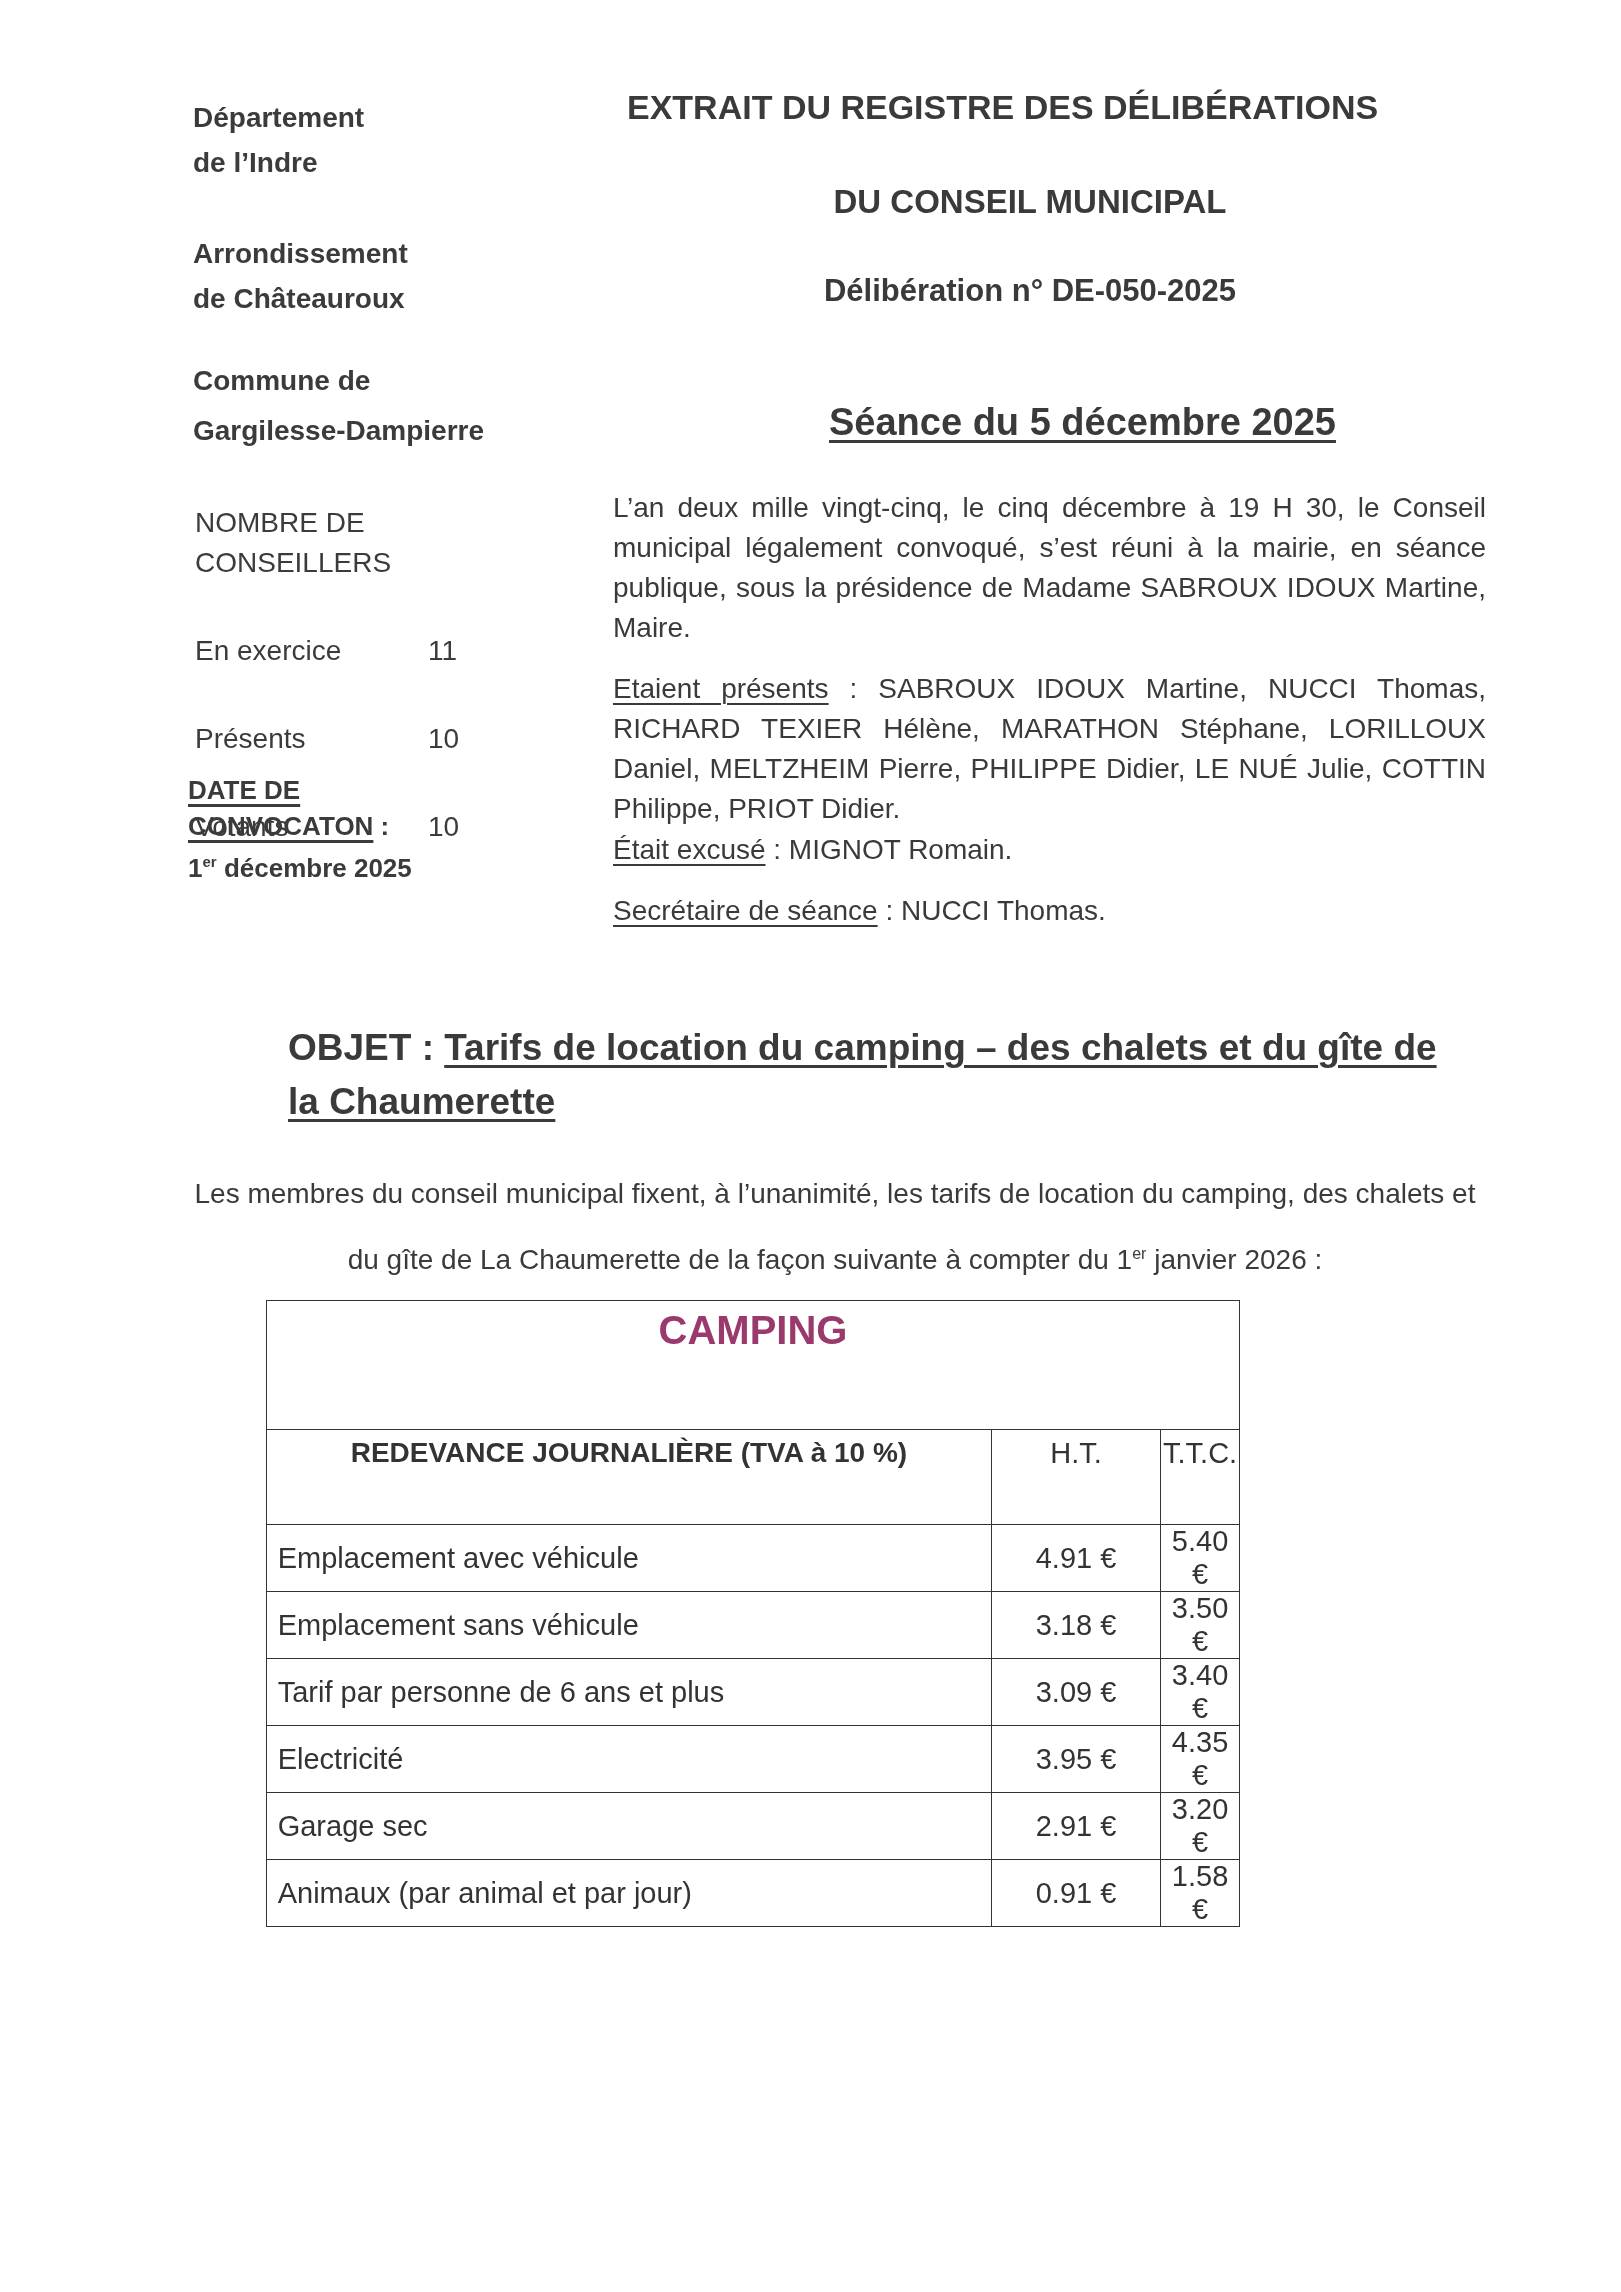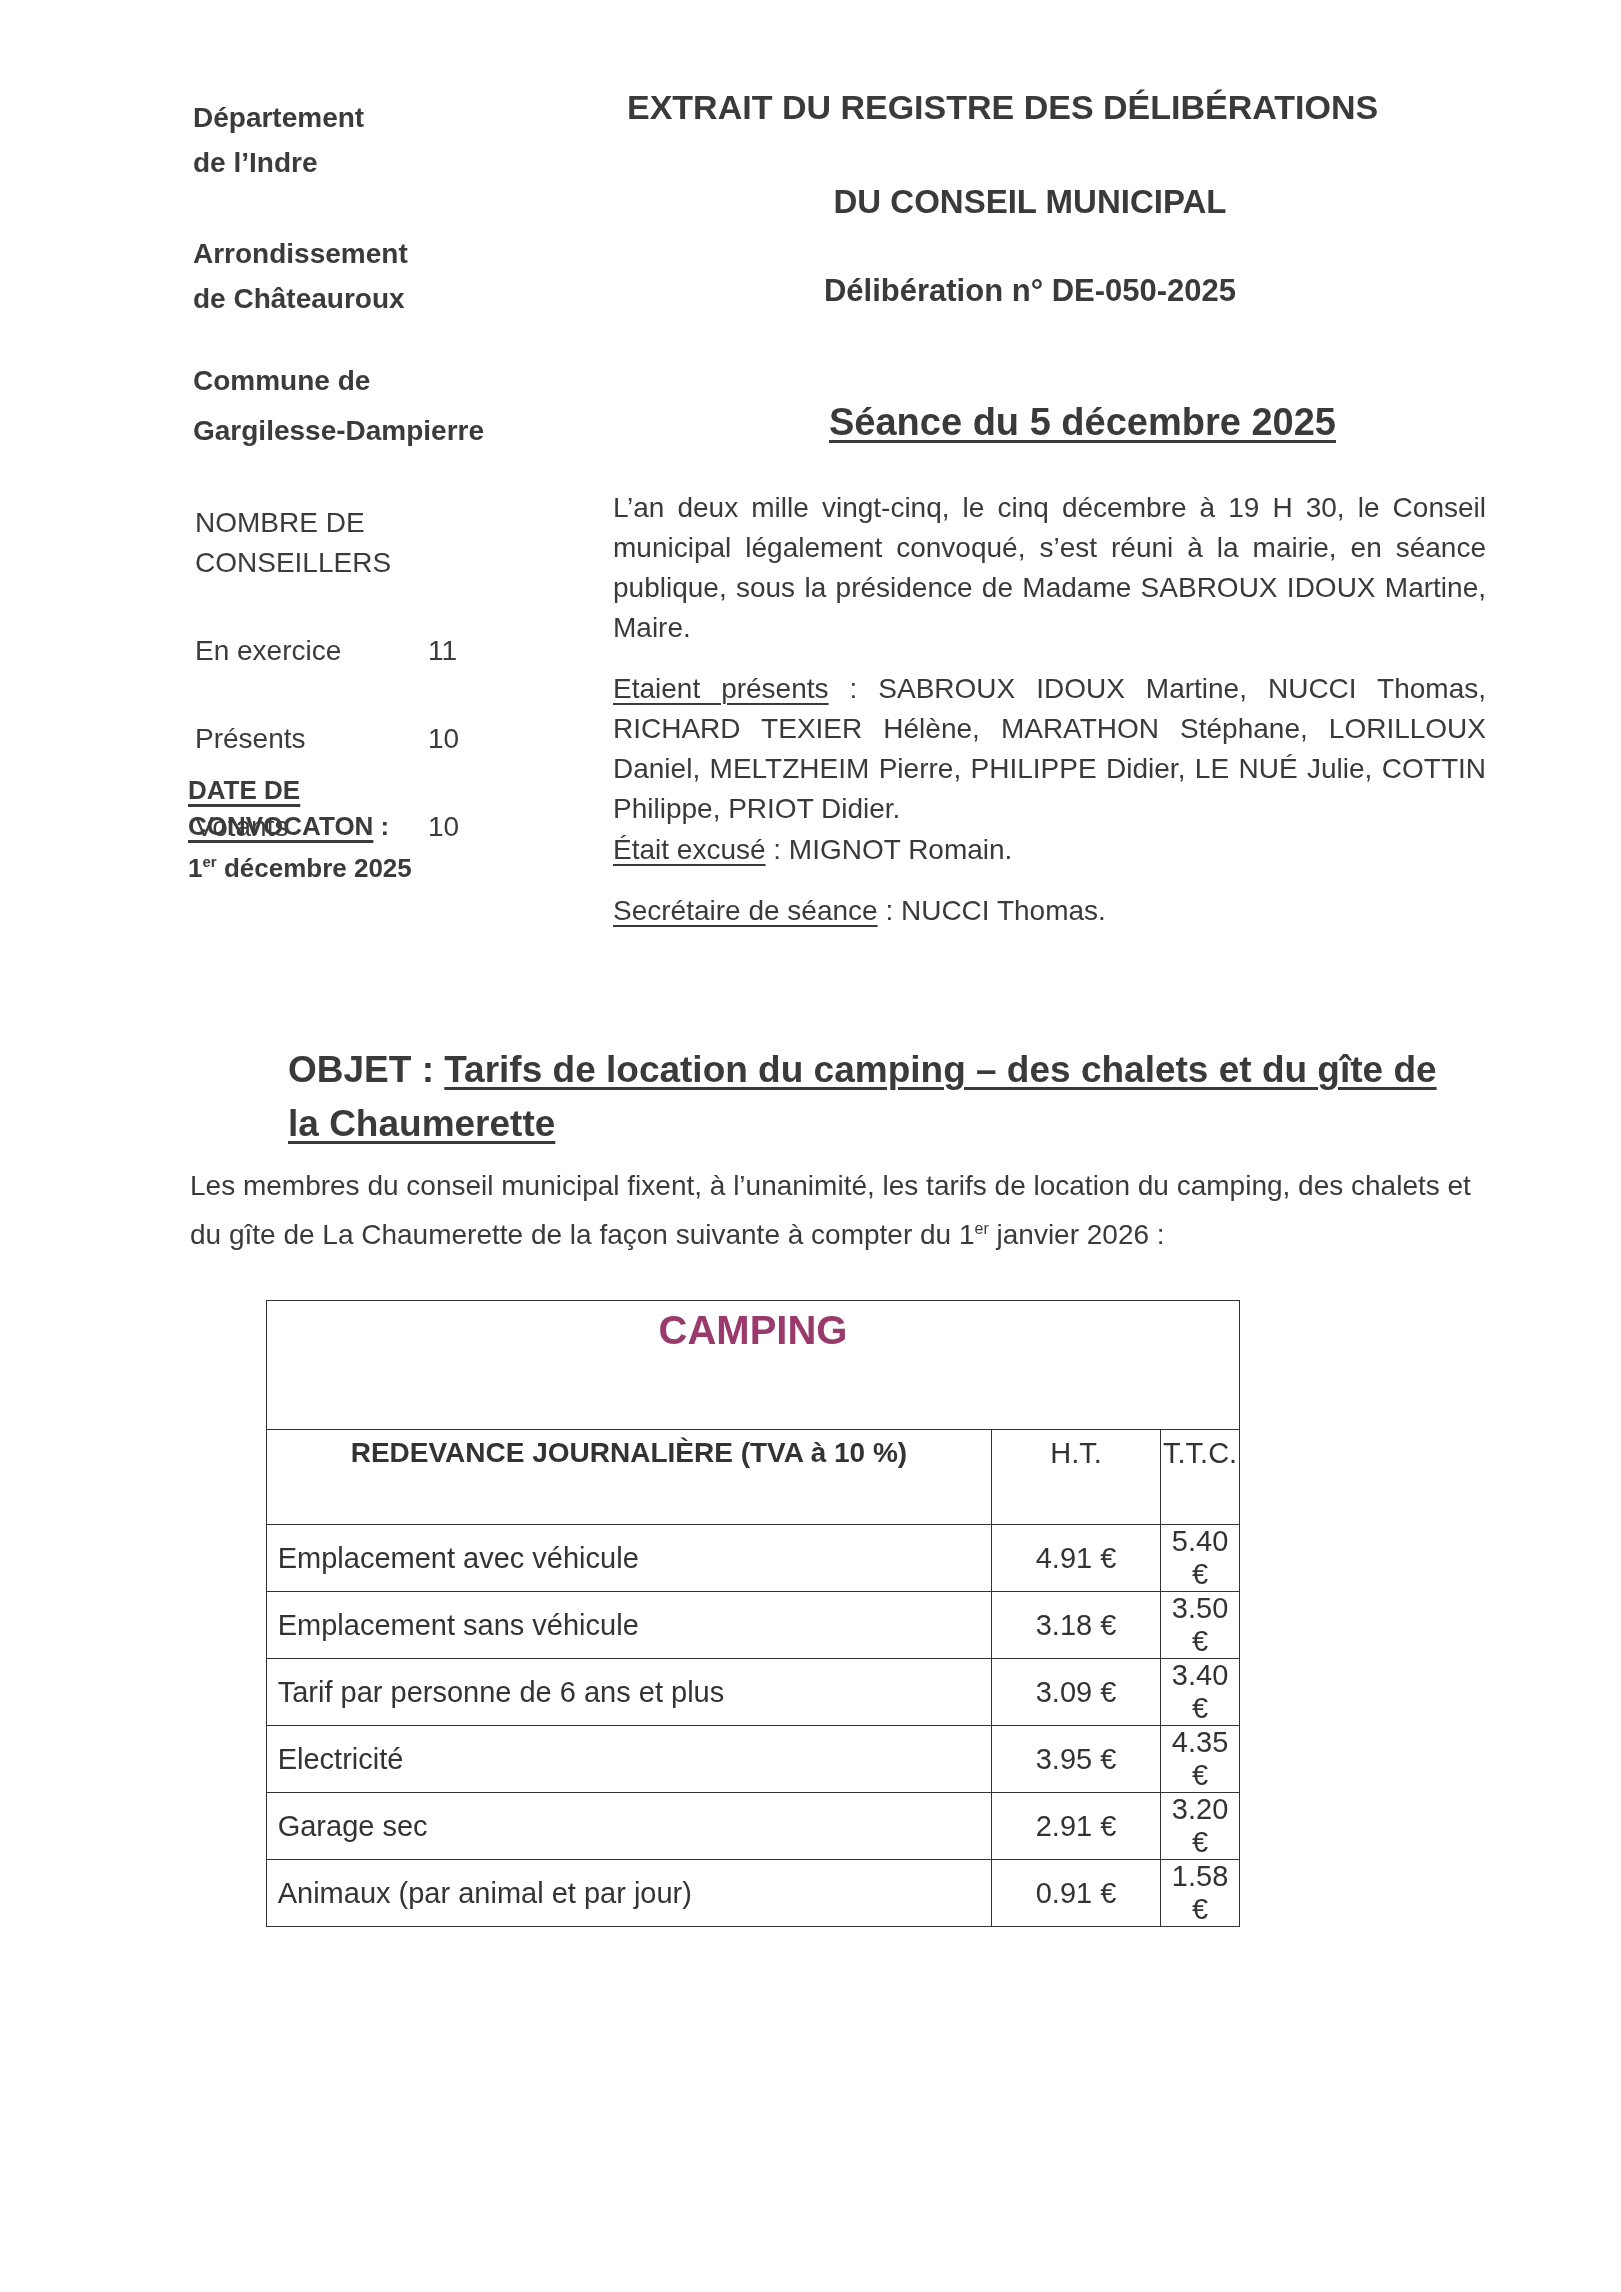--- a/index.html
+++ b/index.html
@@ -24,22 +24,22 @@
     .title2 { left: 627px; top: 183px; width: 806px; text-align: center; font-size: 33px; font-weight: bold; color: #3a3a3a; }
     .delib  { left: 627px; top: 273px; width: 806px; text-align: center; font-size: 31px; font-weight: bold; color: #3a3a3a; }
     .seance { left: 829px; top: 401px; font-size: 38px; font-weight: bold; color: #3a3a3a; }
 
     .para { left: 613px; width: 873px; font-size: 28px; line-height: 40px; text-align: justify; color: #3a3a3a; }
     .p1 { top: 488px; }
     .p2 { top: 669px; }
     .p3 { top: 830px; text-align: left; }
     .p4 { top: 891px; text-align: left; }
 
-    .objet { left: 288px; top: 1043px; width: 1182px; font-size: 37px; font-weight: bold; line-height: 54px; color: #3a3a3a; }
-    .intro { left: 190px; top: 1164px; width: 1290px; font-size: 28px; line-height: 43px; color: #3a3a3a; }
+    .objet { left: 288px; top: 1021px; width: 1182px; font-size: 37px; font-weight: bold; line-height: 54px; color: #3a3a3a; }
+    .intro { left: 190px; top: 1164px; width: 1290px; font-size: 28px; line-height: 60px; color: #3a3a3a; text-align: center; }
     .intro sup { font-size: 16px; }
 
     
     .tarifs { left: 266px; top: 1300px; width: 974px; border-collapse: collapse; font-size: 29px; color: #333; }
     .tarifs td, .tarifs th { border: 1.8px solid #333; }
     .tarifs .camp-title { height: 120px; text-align: center; vertical-align: top; padding-top: 7.2px;
                           font-size: 40px; font-weight: bold; }
     .tarifs .hdr th { height: 86px; vertical-align: top; padding-top: 7.2px; font-weight: normal; }
     .tarifs .hdr .h-main { font-weight: bold; font-size: 28px; text-align: center; width: 778px; }
     .tarifs .hdr .h-ht, .tarifs .hdr .h-ttc { text-align: center; }

